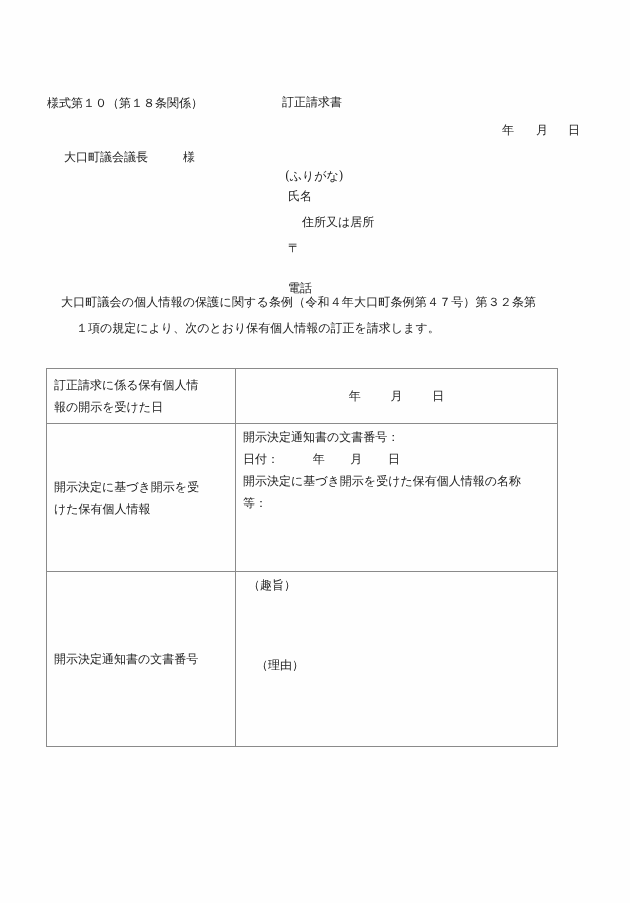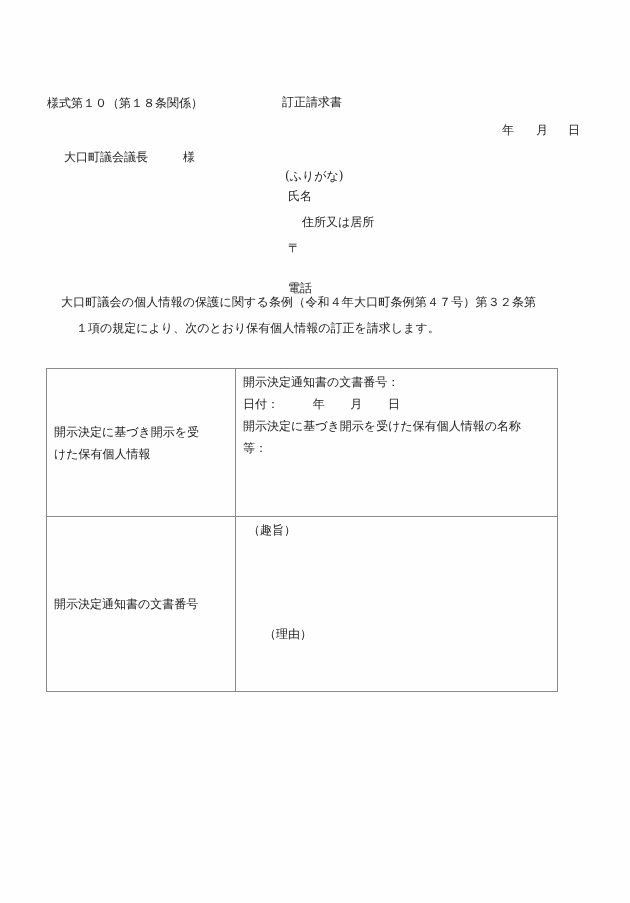--- a/index.html
+++ b/index.html
@@ -46,20 +46,33 @@
     <div class="abs" style="left:288px; top:268px;margin-top:14px;">電話</div>
   </div>
 
   <div>
     <div class="abs" style="left:61px; top:296px; letter-spacing:0.15px;">大口町議会の個人情報の保護に関する条例（令和４年大口町条例第４７号）第３２条第</div>
     <div class="abs" style="left:47px; top:322px;margin-left:29px;">１項の規定により、次のとおり保有個人情報の訂正を請求します。</div>
   </div>
 
   <table class="form">
     <tbody>
+        <tr style="height:55px;">
+      <td class="lab">
+        <div>訂正請求に係る保有個人情</div>
+        <div>報の開示を受けた日</div>
+      </td>
+      <td style="vertical-align:middle; text-align:center;">
+        <span>年</span>
+        <span style="display:inline-block; width:22px;"></span>
+        <span>月</span>
+        <span style="display:inline-block; width:22px;"></span>
+        <span>日</span>
+      </td>
+    </tr>
     <tr style="height:148px;">
       <td class="lab">
         <div>開示決定に基づき開示を受</div>
         <div>けた保有個人情報</div>
       </td>
       <td style="padding:2px 6px 0 7px;">
         <div>開示決定通知書の文書番号：</div>
         <div>
           <span>日付：</span>
           <span style="display:inline-block; width:26px;"></span>
@@ -73,20 +86,20 @@
         <div>等：</div>
       </td>
     </tr>
     <tr style="height:168px;">
       <td class="lab">
         <div>開示決定通知書の文書番号</div>
       </td>
       <td style="padding:0 0 8px 12px;">
         <div style="position:relative; height:166px;">
           <div style="position:absolute; left:0; top:2px;">（趣旨）</div>
-          <div style="position:absolute; left:16px; top:82px;margin-top:24px;">（理由）</div>
+          <div style="position:absolute; left:8px; top:82px;">（理由）</div>
         </div>
       </td>
     </tr>
   </tbody>
     </table>
 
 </div>
 
 </body></html>

